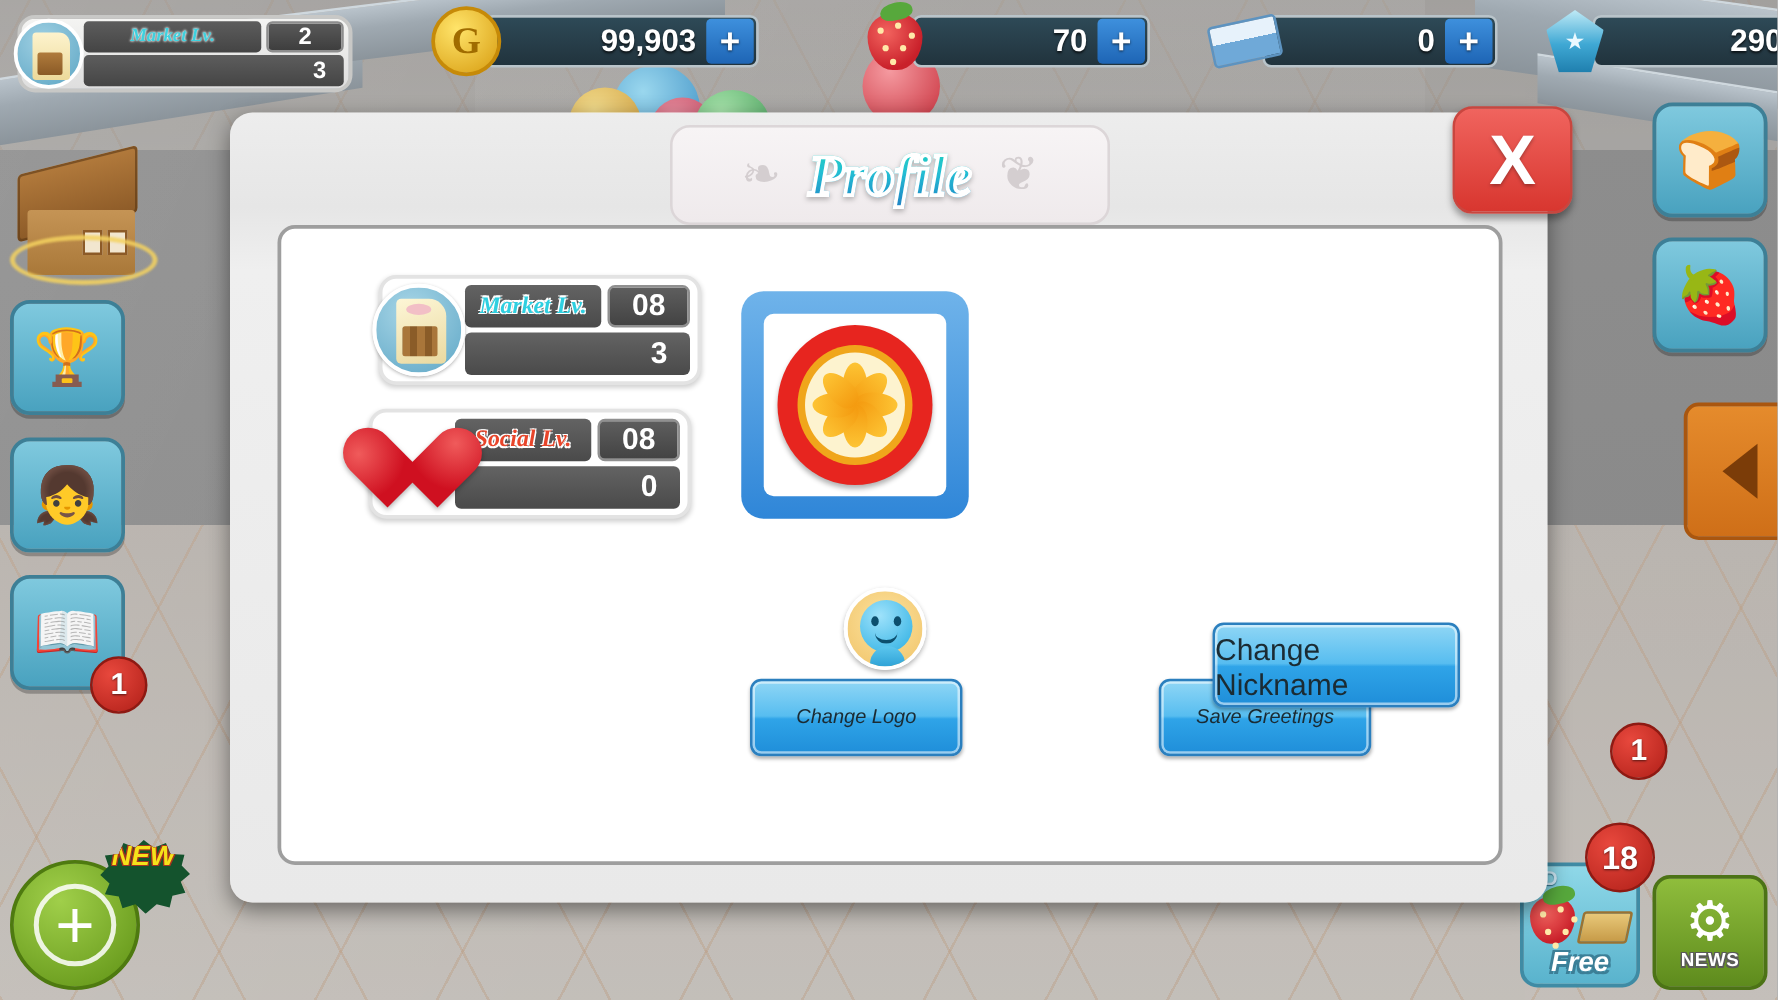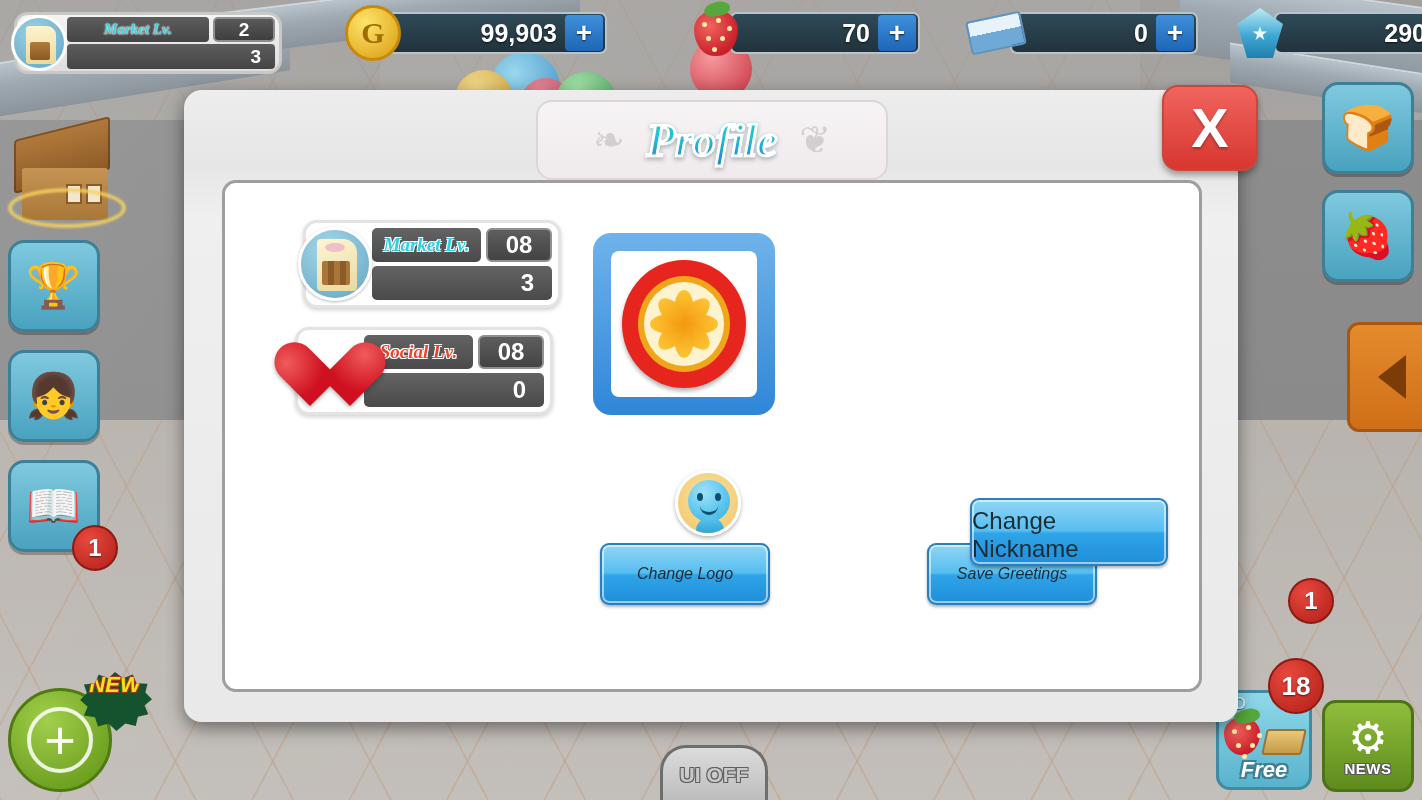--- a/index.html
+++ b/index.html
@@ -674,23 +674,20 @@
   </div>
   <div class="badge-red" style="left:1268px; top:658px; width:56px; height:56px; font-size:26px;">18</div>
 
   <div class="new-plus">
     <div class="plus-glyph">+</div>
   </div>
   <div class="new-badge">
     <span>NEW</span>
   </div>
 
-  <div class="uioff">
-    <span>UI OFF</span>
-  </div>
 
   <div id="dialog">
 
     <div class="title-plate">
       <span class="flourish">❧</span>
       <span class="title-text">Profile</span>
       <span class="flourish">❦</span>
     </div>
 
     <div class="close-x">

